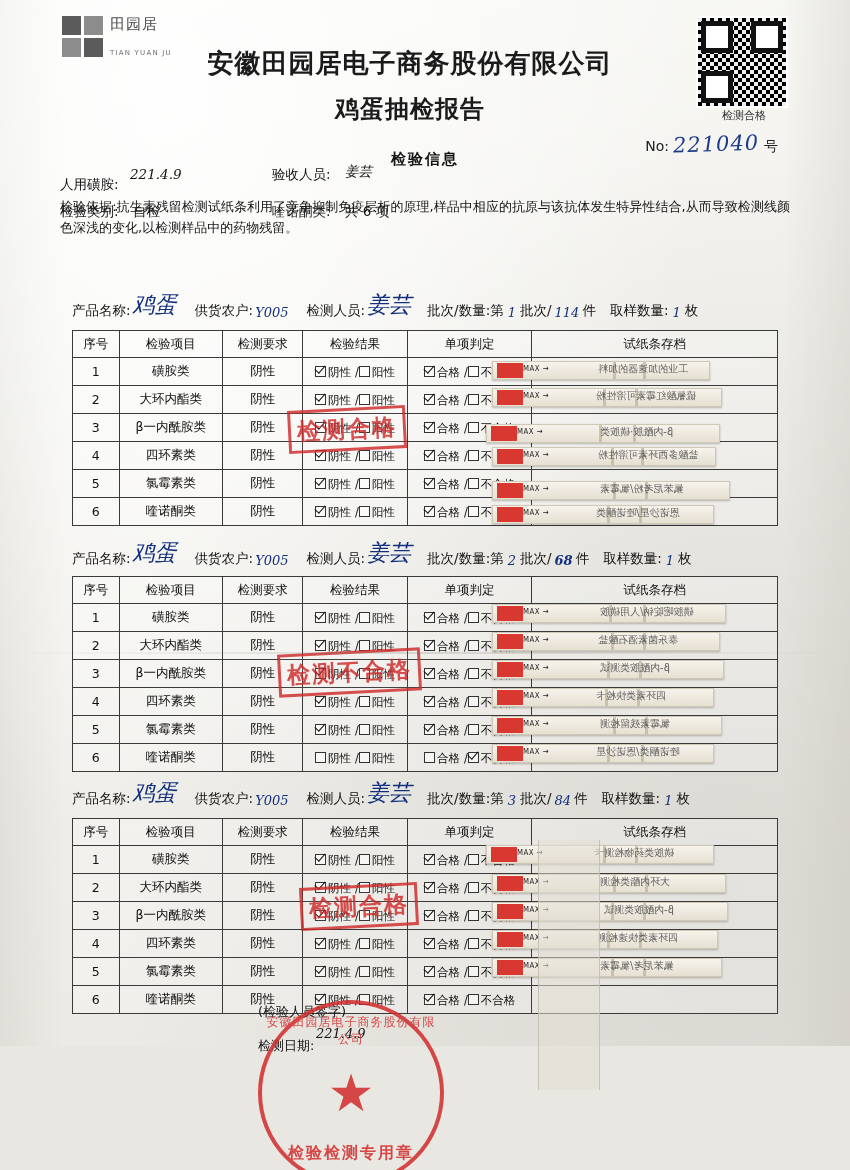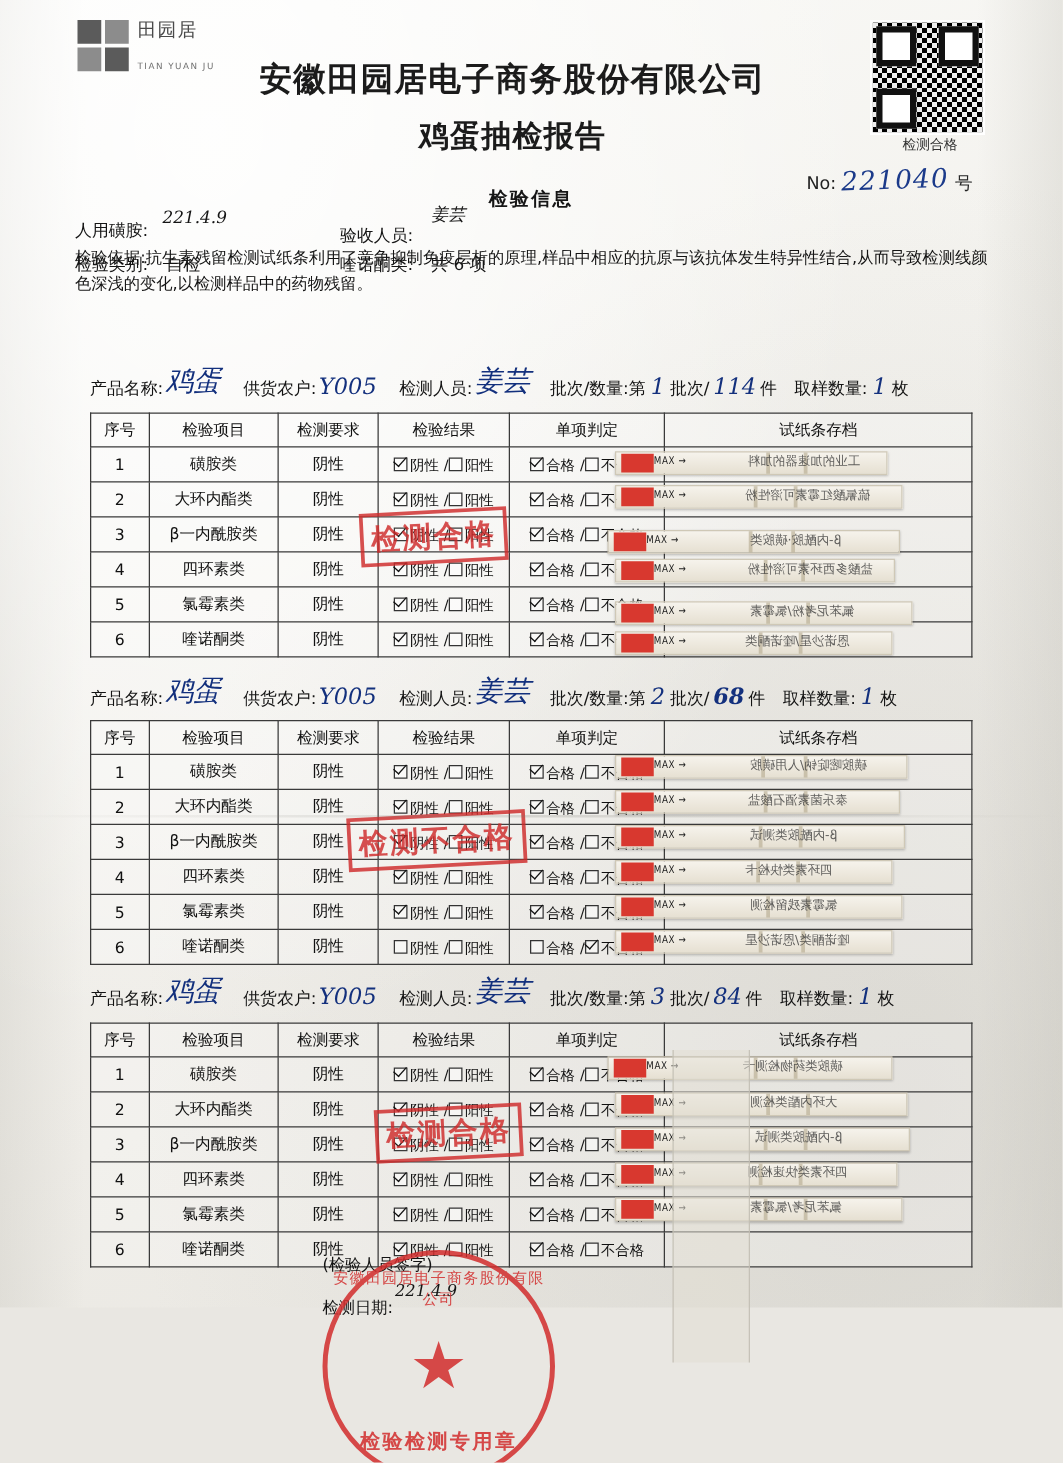--- a/index.html
+++ b/index.html
@@ -78,21 +78,21 @@
   
   .sec-title{
     position:absolute;left:0;width:850px;text-align:center;
     font-size:15px;font-weight:bold;color:#161616;letter-spacing:2px;
   }
   .hand{
     font-family:"DejaVu Serif","Liberation Serif",serif;
     color:#13307d;font-style:italic;
   }
   .hand-lg{font-size:22px;}
-  .hand-md{font-size:18px;}
+  .hand-md{font-size:13px;}
   .info{
     position:absolute;font-size:13.5px;color:#151515;
   }
   .para{
     position:absolute;left:60px;top:196px;width:730px;
     font-size:13px;line-height:21px;color:#141414;text-align:justify;
   }
 
   
   .prod{
@@ -208,21 +208,21 @@
     <span>No:</span>
     <span class="no-hand">221040</span>
     <span>号</span>
   </div>
 
   <div class="sec-title" style="top:150px;">检验信息</div>
 
   <div class="info" style="left:60px;top:176px;">人用磺胺:</div>
   <div class="info hand hand-lg" style="left:130px;top:166px;">221.4.9</div>
 
-  <div class="info" style="left:272px;top:180px;">验收人员:</div>
+  <div class="info" style="left:272px;top:166px;">验收人员:</div>
   <div class="info hand hand-lg" style="left:345px;top:163px;">姜芸</div>
 
   <div class="info" style="left:60px;top:203px;">检验类别:</div>
   <div class="info" style="left:133px;top:203px;">自检</div>
 
   <div class="info" style="left:272px;top:203px;">喹诺酮类:</div>
   <div class="info" style="left:345px;top:203px;">共 6 项</div>
 
   <div class="para">
     <span>检验依据:</span><span>抗生素残留检测试纸条利用了竞争抑制免疫层析的原理,样品中相应的抗原与该抗体发生特异性结合,从而导致检测线颜色深浅的变化,以检测样品中的药物残留。</span>

